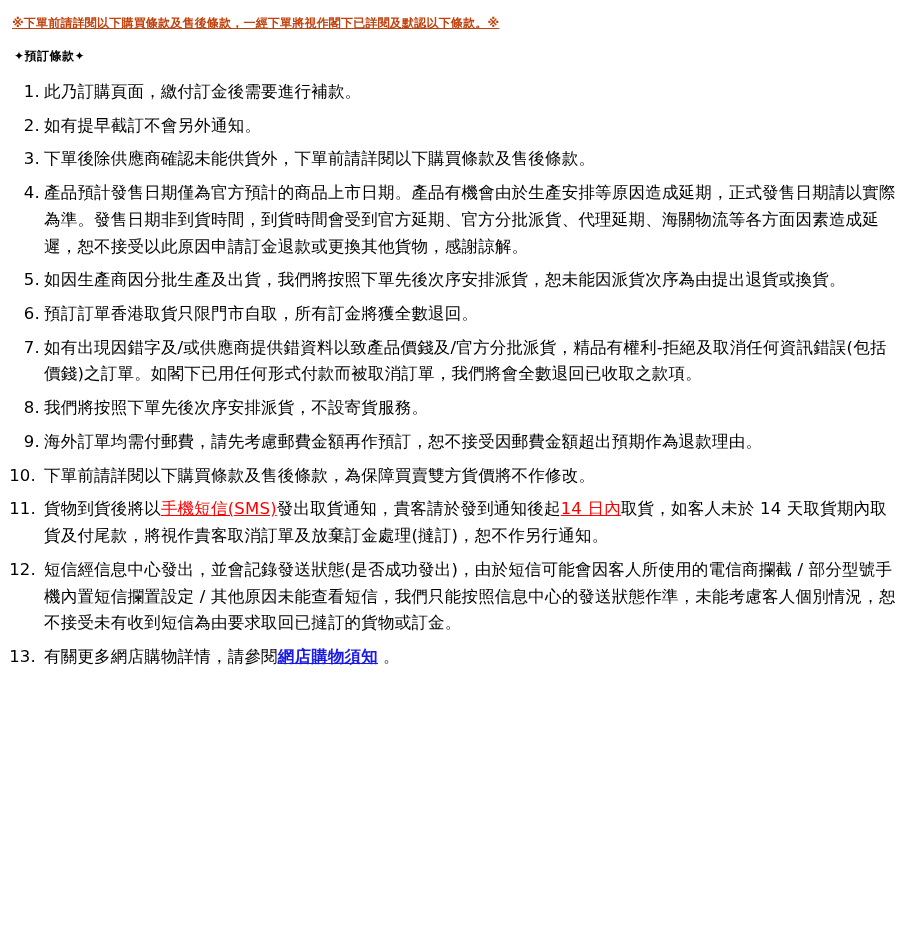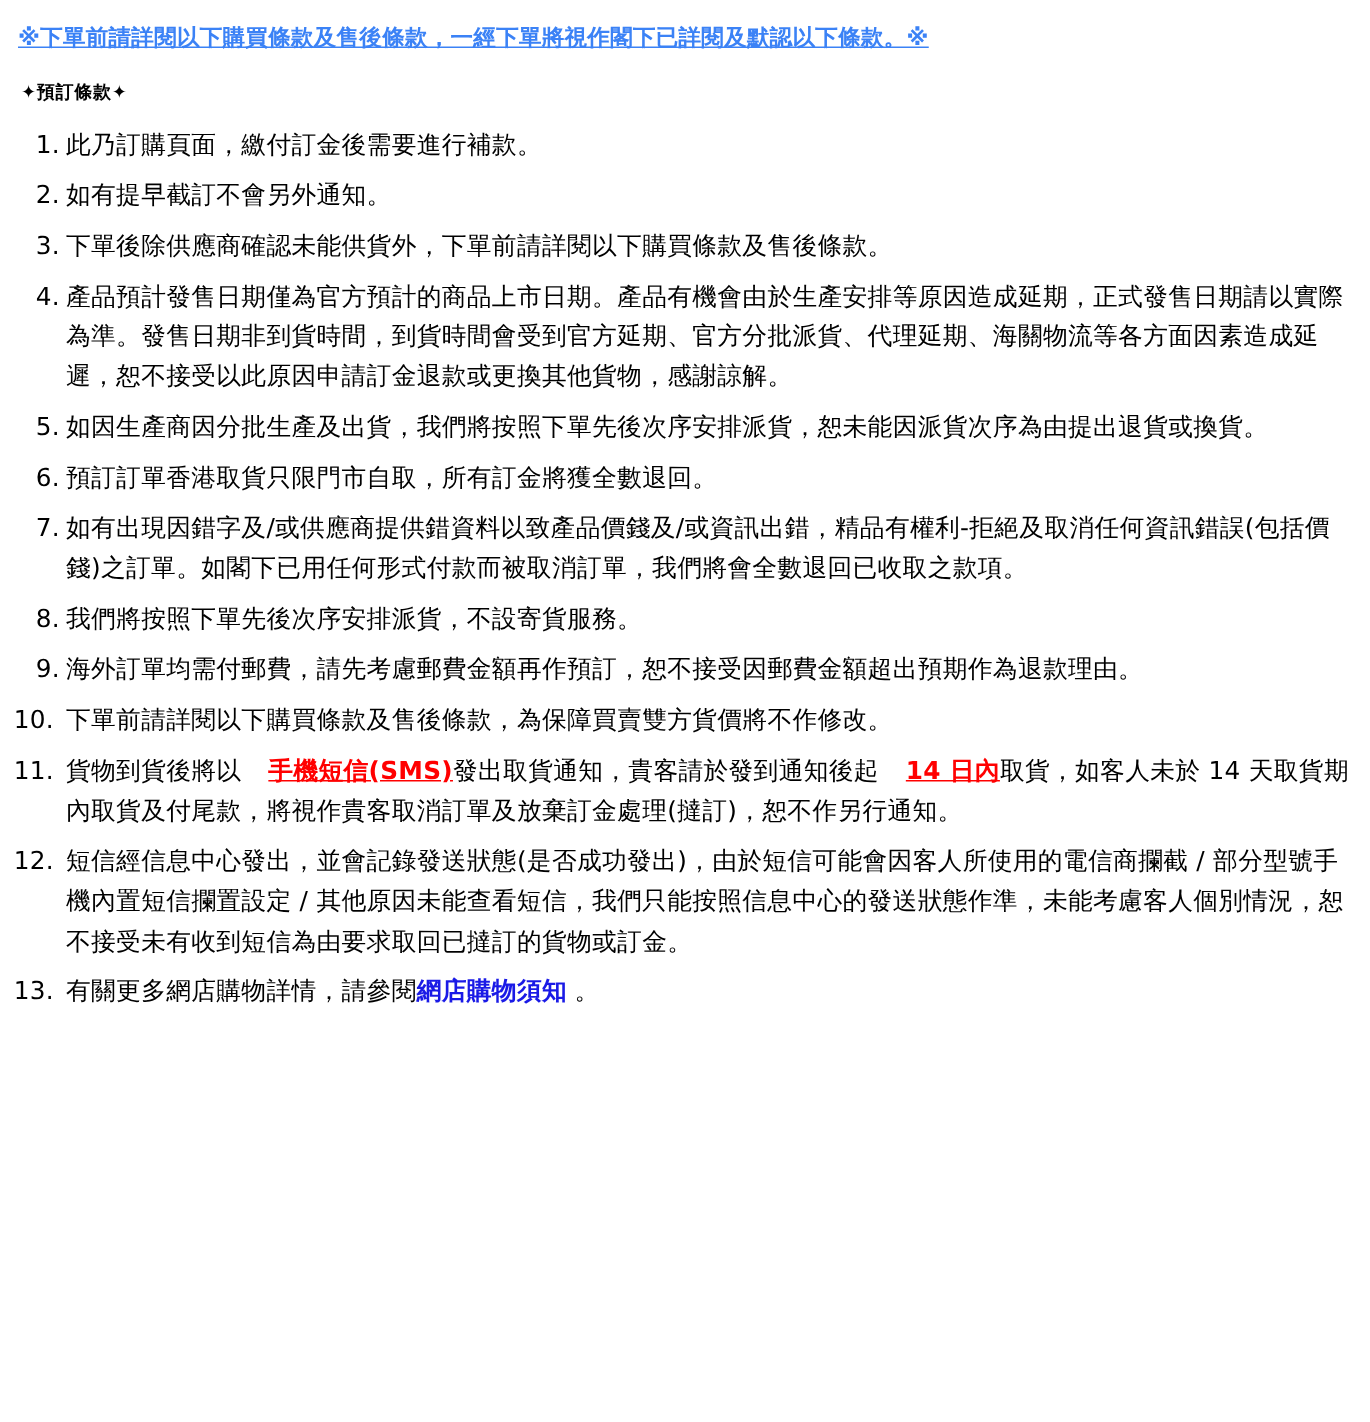--- a/index.html
+++ b/index.html
@@ -12,23 +12,23 @@
     min-height: 948px;
     font-family: "DejaVu Sans", "Liberation Sans", sans-serif;
     color: #000000;
   }
   .page {
     width: 913px;
     box-sizing: border-box;
     padding: 10px 12px 8px 10px;
   }
   .notice {
-    color: #3b82f6;
+    color: #c2410c;
     font-weight: bold;
-    font-size: 15px;
+    font-size: 12px;
     text-decoration: underline;
     line-height: 1.5;
     letter-spacing: 0.2px;
     margin: 4px 0 16px 2px;
   }
   .section-title {
     font-weight: bold;
     font-size: 12px;
     margin: 0 0 14px 4px;
     letter-spacing: 0.5px;
@@ -59,48 +59,48 @@
   }
   ol.terms > li.wide::before {
     left: -4px;
   }
   ol.terms > li.red, ol.terms > li.red::before {
     color: #000000;
   }
   .u-red {
     color: #ff0000;
     text-decoration: underline;
-    font-weight: bold;
-    margin-left: 18px;
+    font-weight: normal;
   }
   .u-black {
   }
   .link {
     color: #1a1ae6;
+    text-decoration: underline;
     font-weight: bold;
   }
   .sp { display: inline-block; width: 5px; }
 </style>
 </head>
 <body>
 
 <div class="page">
 
   <div class="notice">※下單前請詳閱以下購買條款及售後條款，一經下單將視作閣下已詳閱及默認以下條款。※</div>
 
   <div class="section-title">✦預訂條款✦</div>
 
   <ol class="terms" id="terms-list">
       <li class="red"><span>此乃訂購頁面，繳付訂金後需要進行補款。</span></li>
       <li><span>如有提早截訂不會另外通知。</span></li>
       <li><span>下單後除供應商確認未能供貨外，下單前請詳閱以下購買條款及售後條款。</span></li>
       <li><span>產品預計發售日期僅為官方預計的商品上市日期。產品有機會由於生產安排等原因造成延期，正式發售日期請以實際為準。發售日期非到貨時間，到貨時間會受到官方延期、官方分批派貨、代理延期、海關物流等各方面因素造成延遲，恕不接受以此原因申請訂金退款或更換其他貨物，感謝諒解。</span></li>
       <li><span>如因生產商因分批生產及出貨，我們將按照下單先後次序安排派貨，恕未能因派貨次序為由提出退貨或換貨。</span></li>
       <li><span>預訂訂單香港取貨只限門市自取，所有訂金將獲全數退回。</span></li>
-      <li><span>如有出現因錯字及/或供應商提供錯資料以致產品價錢及/或資訊出錯，精品有權利-拒絕及取消任何資訊錯誤(包括價錢)之訂單。如閣下已用任何形式付款而被取消訂單，我們將會全數退回已收取之款項。</span></li>
+      <li><span>如有出現因錯字及/或供應商提供錯資料以致產品價錢及/官方分批派貨，精品有權利-拒絕及取消任何資訊錯誤(包括價錢)之訂單。如閣下已用任何形式付款而被取消訂單，我們將會全數退回已收取之款項。</span></li>
       <li><span>我們將按照下單先後次序安排派貨，不設寄貨服務。</span></li>
       <li><span>海外訂單均需付郵費，請先考慮郵費金額再作預訂，恕不接受因郵費金額超出預期作為退款理由。</span></li>
       <li class="wide"><span>下單前請詳閱以下購買條款及售後條款，為保障買賣雙方貨價將不作修改。</span></li>
       <li class="wide"><span>貨物到貨後將以</span><span class="u-red">手機短信(SMS)</span><span>發出取貨通知，貴客請於發到通知後起</span><span class="u-red">14 日內</span><span>取貨，如客人未於 14 天取貨期內取貨及付尾款，將視作貴客取消訂單及放棄訂金處理(撻訂)，恕不作另行通知。</span></li>
       <li class="wide"><span>短信經信息中心發出，並會記錄發送狀態(是否成功發出)，由於短信可能會因客人所使用的電信商攔截 / 部分型號手機內置短信攔置設定 / 其他原因未能</span><span class="u-black">查看短信</span><span>，我們只能按照信息中心的發送狀態作準，未能考慮客人個別情況，恕不接受未有收到短信為由要求取回已撻訂的貨物或訂金。</span></li>
       <li class="wide"><span>有關更多網店購物詳情，請參閱</span><span class="link">網店購物須知</span><span class="sp"></span><span>。</span></li>
     </ol>
 
 </div>
 

